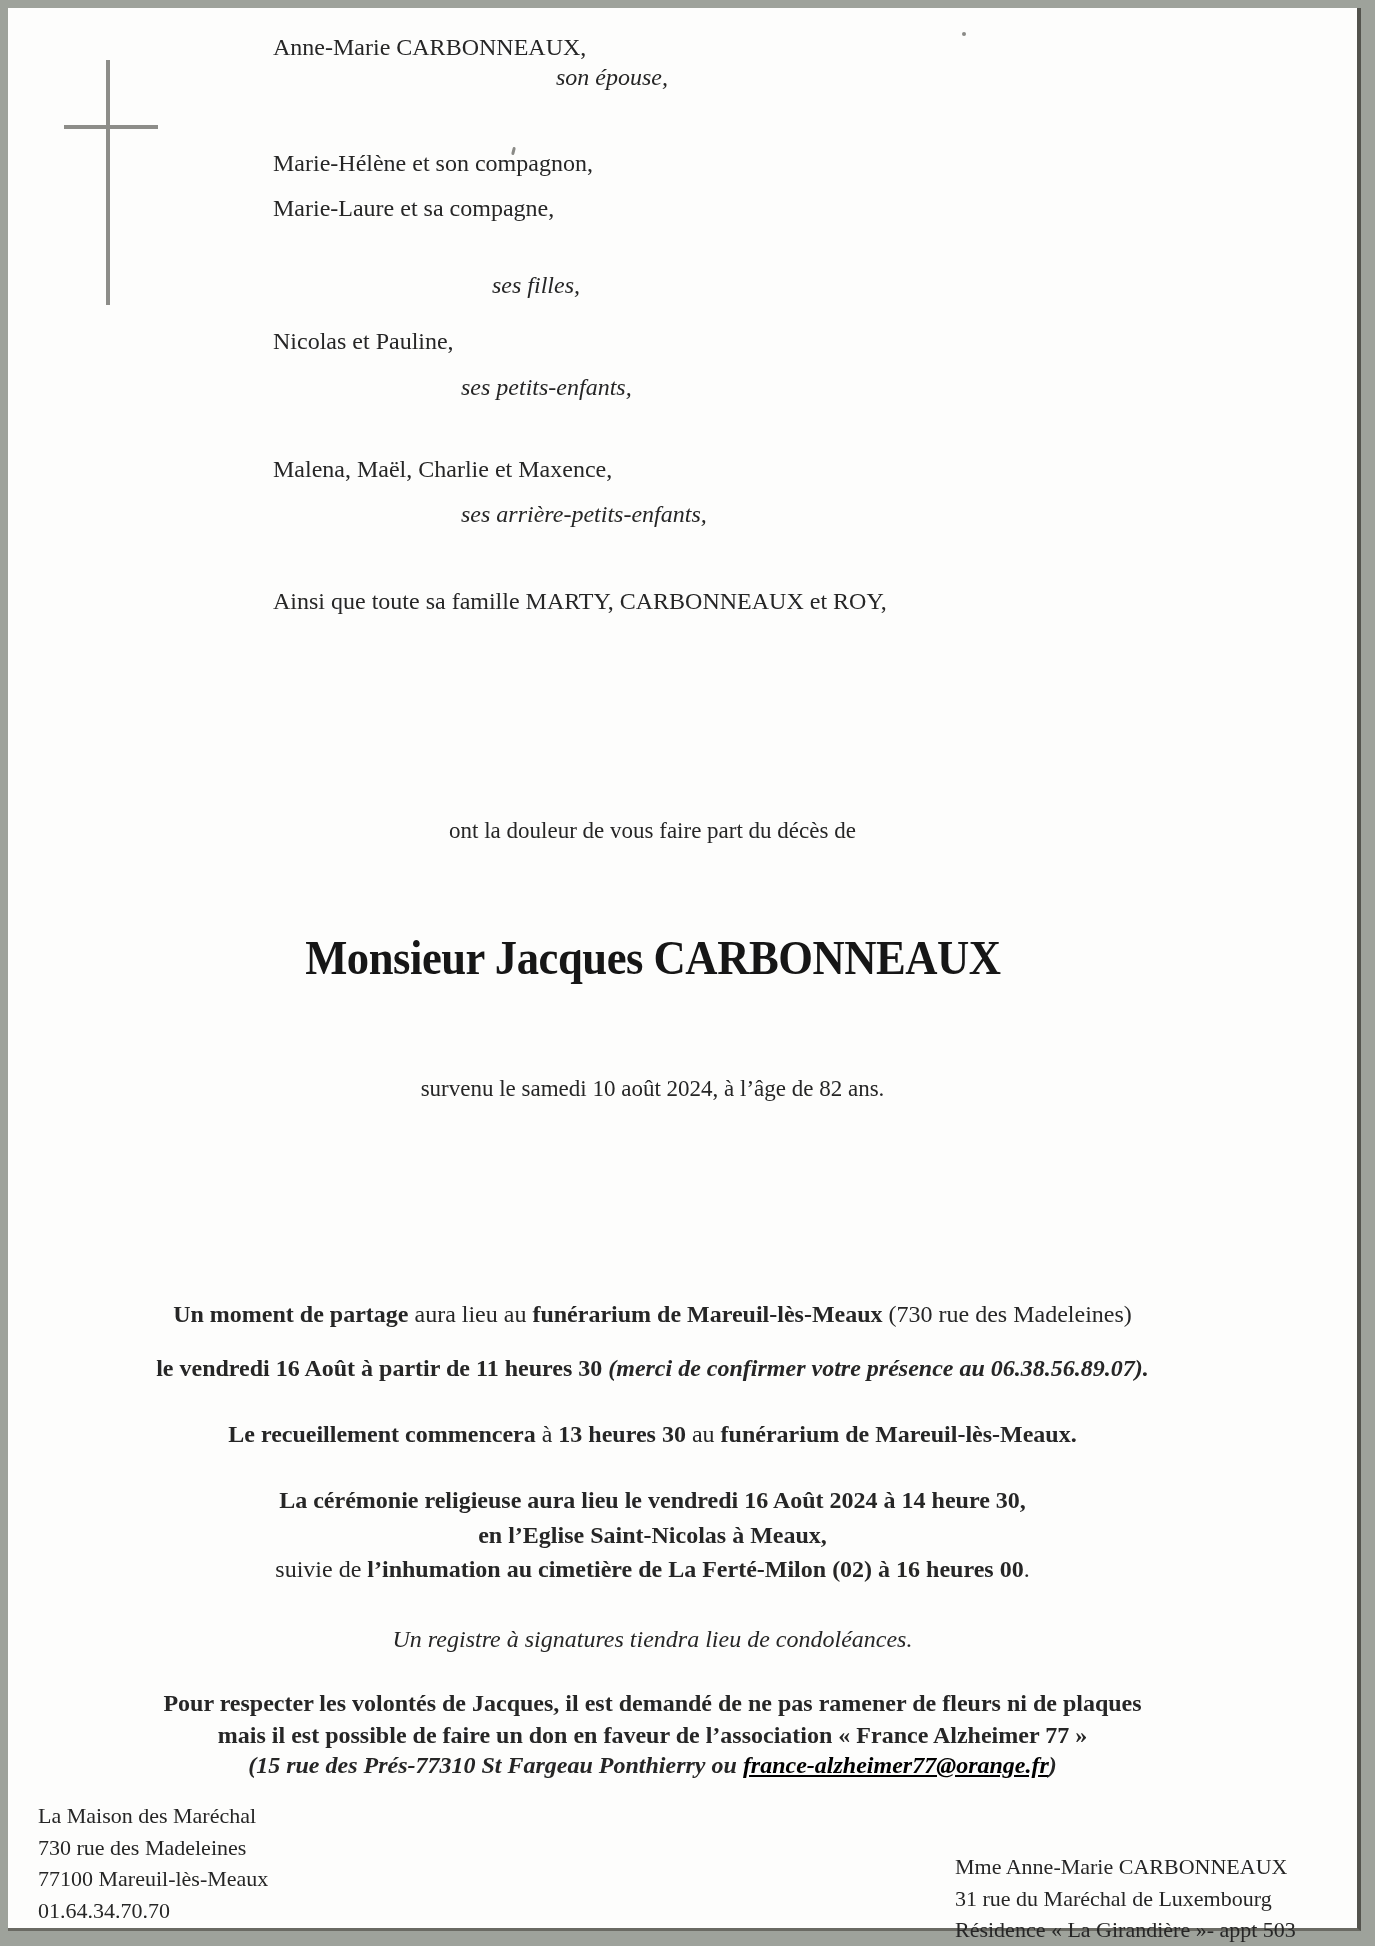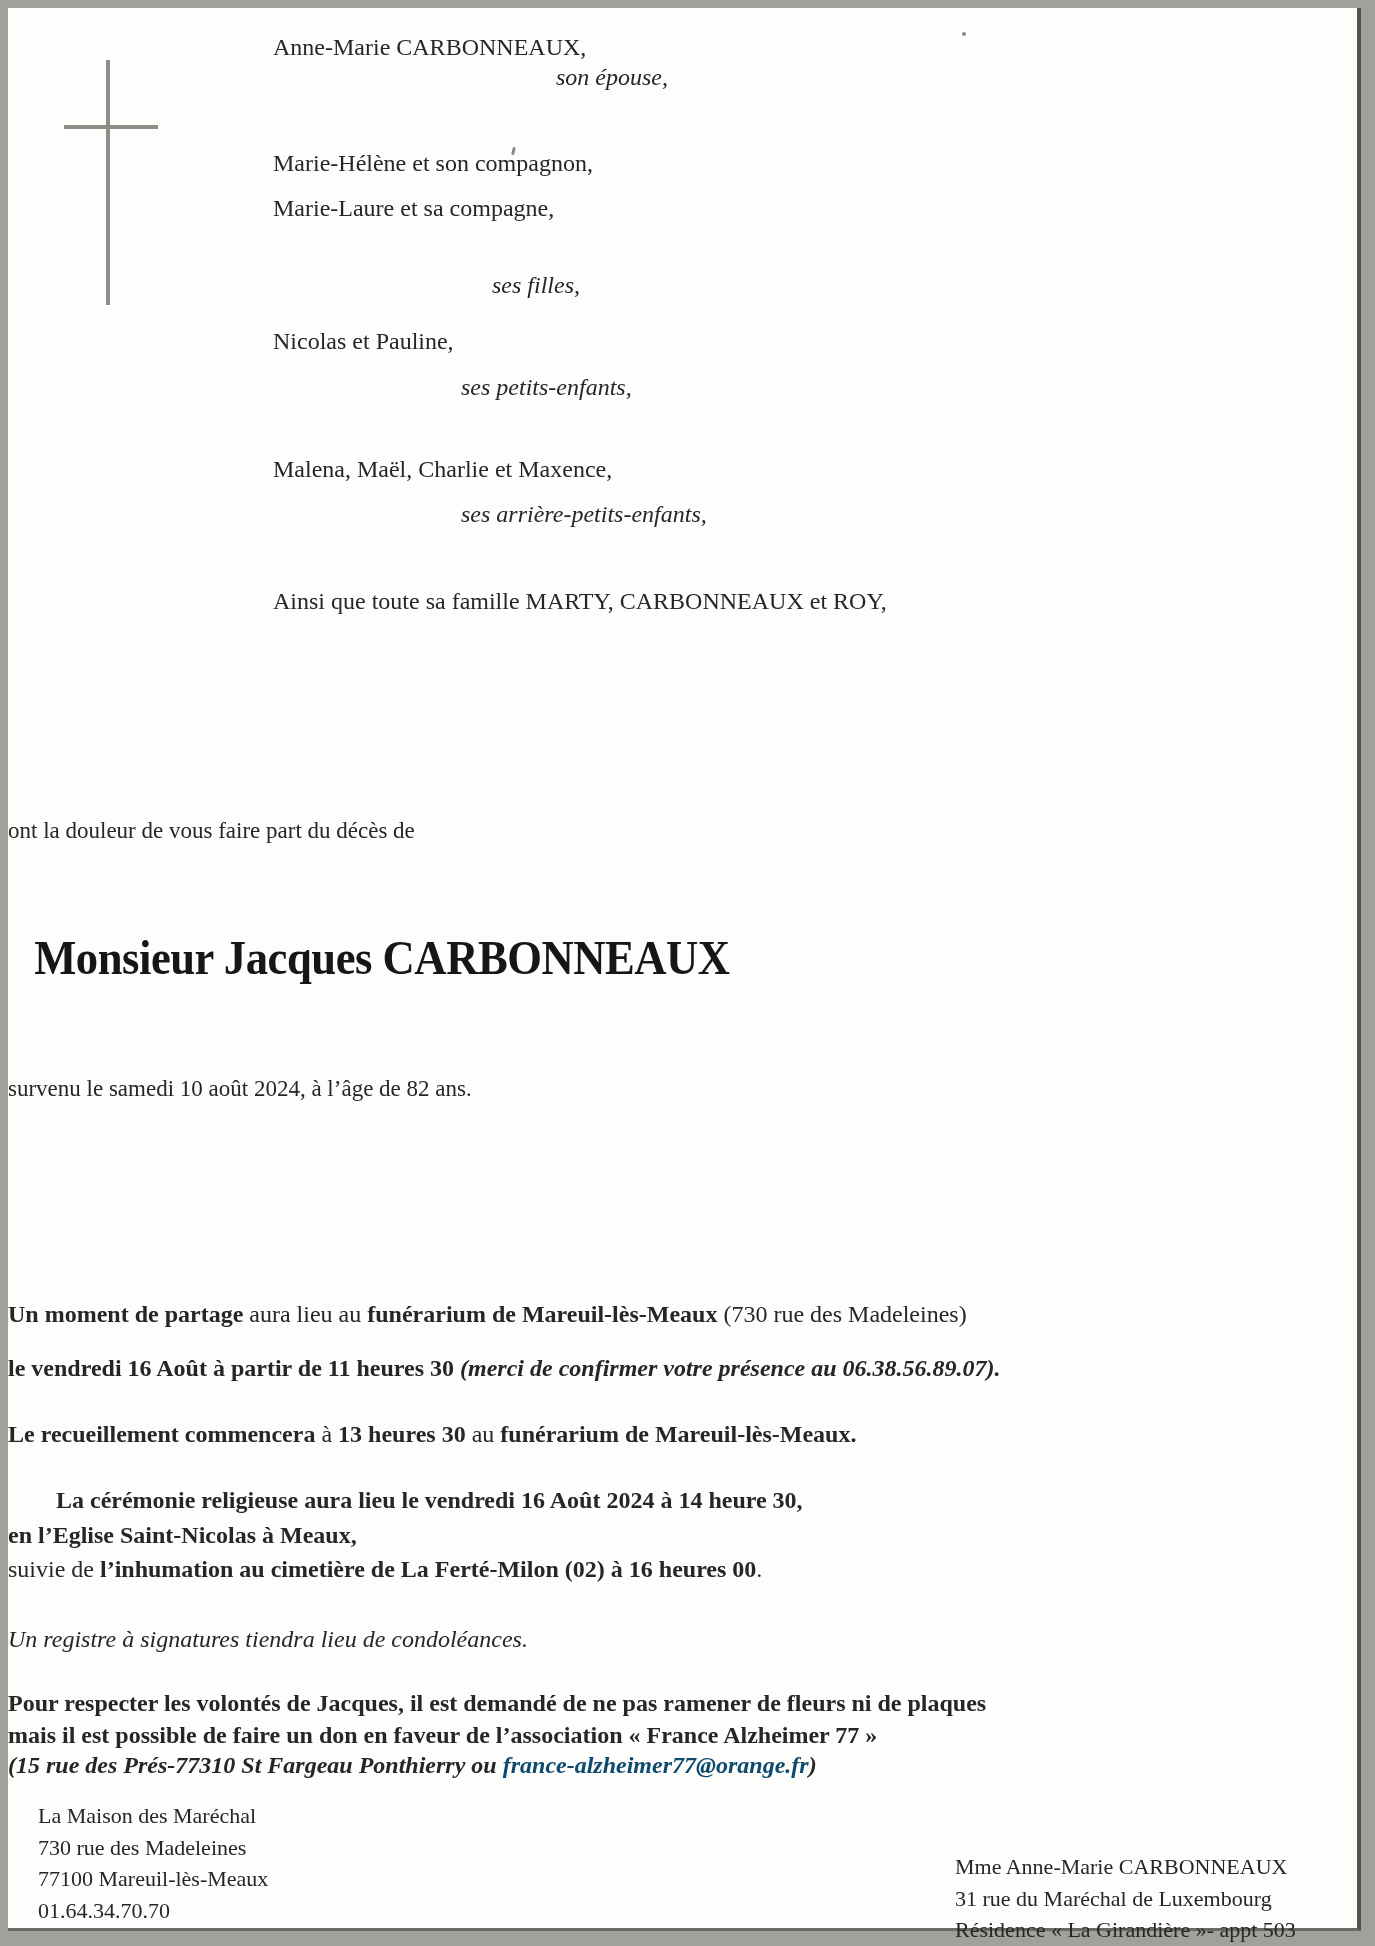--- a/index.html
+++ b/index.html
@@ -8,32 +8,32 @@
     background:#9ea29b;
     font-family:"Liberation Serif",serif;color:#262626;
   }
   .paper{
     position:absolute;left:8px;top:8px;width:1349px;height:1920px;
     background:#fdfdfc;
     border-right:4px solid #53534d;
     border-bottom:3px solid #6a6a63;
   }
   .line{position:absolute;white-space:nowrap;font-size:24px;}
-  .center{left:8px;width:1289px;}
+  .center{left:8px;width:1289px;text-align:center;}
   .it{font-style:italic;}
   .b{font-weight:bold;}
   .bi{font-weight:bold;font-style:italic;}
   .sz23{font-size:23px;}
   .sz24{font-size:24px;}
   .title-line{font-size:48px;font-weight:bold;color:#161616;}
   .title-line .squeeze{display:inline-block;transform:scaleX(0.93);transform-origin:center;letter-spacing:-0.5px;}
   .cross-v{position:absolute;left:106px;top:60px;width:4px;height:245px;background:#8d8d89;}
   .cross-h{position:absolute;left:64px;top:125px;width:94px;height:4px;background:#8d8d89;}
   .footer-block{position:absolute;font-size:22px;line-height:31.5px;}
-  .email-link{color:#0c4a6e;font-weight:bold;font-style:italic;cursor:pointer;margin-top:24px;}
+  .email-link{color:#000000;text-decoration:underline;font-weight:bold;font-style:italic;cursor:pointer;margin-top:24px;}
   .speck{position:absolute;background:#8a8a86;border-radius:2px;}
   .speck-1{left:512px;top:147px;width:3px;height:8px;transform:rotate(14deg);}
   .speck-2{left:962px;top:32px;width:4px;height:4px;}
 </style>
 </head>
 <body>
 
 <div class="paper"></div>
 
 <div>
@@ -66,21 +66,21 @@
 </div>
 
 <div class="line center sz23" style="top:1076px;">survenu le samedi 10 août 2024, à l’âge de 82 ans.</div>
 
 <div class="line center sz24" style="top:1301px;"><span class="b">Un moment de partage</span><span> aura lieu au </span><span class="b">funérarium de Mareuil-lès-Meaux</span><span> (730 rue des Madeleines)</span></div>
 
 <div class="line center sz24" style="top:1355px;"><span class="b">le vendredi 16 Août à partir de 11 heures 30 </span><span class="bi">(merci de confirmer votre présence au 06.38.56.89.07).</span></div>
 
 <div class="line center sz24" style="top:1421px;"><span class="b">Le recueillement commencera</span><span> à </span><span class="b">13 heures 30</span><span> au </span><span class="b">funérarium de Mareuil-lès-Meaux.</span></div>
 
-<div class="line center sz24 b" style="top:1487px;padding-left:48px;">La cérémonie religieuse aura lieu le vendredi 16 Août 2024 à 14 heure 30,</div>
+<div class="line center sz24 b" style="top:1487px;">La cérémonie religieuse aura lieu le vendredi 16 Août 2024 à 14 heure 30,</div>
 <div class="line center sz24 b" style="top:1522px;">en l’Eglise Saint-Nicolas à Meaux,</div>
 
 <div class="line center sz24" style="top:1556px;"><span>suivie de </span><span class="b">l’inhumation au cimetière de La Ferté-Milon (02) à 16 heures 00</span><span>.</span></div>
 
 <div class="line center sz24 it" style="top:1626px;">Un registre à signatures tiendra lieu de condoléances.</div>
 
 <div class="line center sz24 b" style="top:1690px;">Pour respecter les volontés de Jacques, il est demandé de ne pas ramener de fleurs ni de plaques</div>
 <div class="line center sz24 b" style="top:1722px;">mais il est possible de faire un don en faveur de l’association « France Alzheimer 77 »</div>
 <div class="line center sz24" style="top:1752px;"><span class="bi">(15 rue des Prés-77310 St Fargeau Ponthierry ou </span><a class="email-link">france-alzheimer77@orange.fr</a><span class="bi">)</span></div>
 

